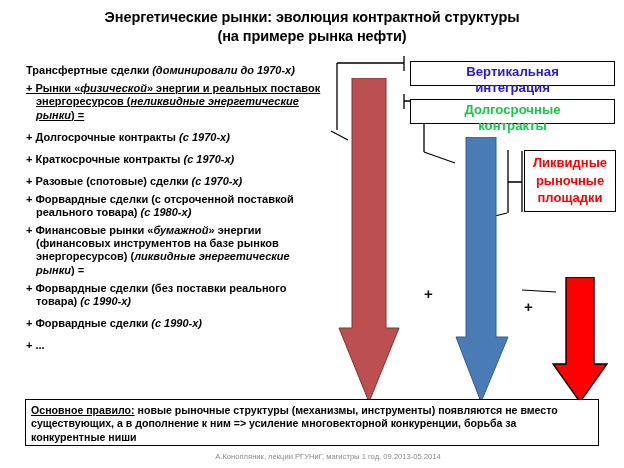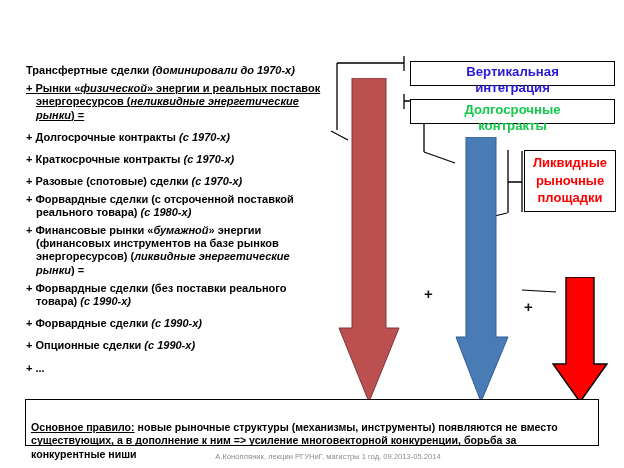--- a/index.html
+++ b/index.html
@@ -60,36 +60,40 @@
   #box-lm{left:524px;top:150px;width:92px;height:62px;padding-left:41px;}
   #box-lm .txt{color:#fe0000;top:3px;line-height:17.5px;font-size:13px;}
 
   
   #connectors{position:absolute;left:0;top:0;width:624px;height:468px;pointer-events:none;}
 
   
   .note{
     position:absolute;left:25px;top:399px;width:574px;height:47px;
     border:1.3px solid #000;background:#fff;box-sizing:border-box;
-    padding:21px 5px 0 5px;
+    padding:4px 5px 0 5px;
     font-size:10.6px;font-weight:bold;color:#000;line-height:13.4px;
   }
   .note u{text-decoration:underline;}
 
   
   .footer{
     position:absolute;left:0;top:452px;width:624px;text-align:center;
     font-size:7.6px;color:#8b8b8b;font-weight:normal;padding-left:16px;
   }
 </style>
 </head>
 <body>
 
 <div id="slide">
 
+  <div class="title">
+    <div>Энергетические рынки: эволюция контрактной структуры</div>
+    <div>(на примере рынка нефти)</div>
+  </div>
 
   <div class="list">
 
     <div class="li"><span>Трансфертные сделки </span><i>(доминировали до 1970-х)</i></div>
 
     <div class="li u"><span>+ Рынки «</span><i>физической</i><span>» энергии и реальных поставок энергоресурсов (</span><i>неликвидные энергетические рынки</i><span>) =</span></div>
 
     <div class="li tight"><span>+ Долгосрочные контракты </span><i>(с 1970-х)</i></div>
 
     <div class="li tight"><span>+ Краткосрочные контракты </span><i>(с 1970-х)</i></div>
@@ -97,21 +101,20 @@
     <div class="li tight"><span>+ Разовые (спотовые) сделки </span><i>(с 1970-х)</i></div>
 
     <div class="li"><span>+ Форвардные сделки (с отсроченной поставкой реального товара) </span><i>(с 1980-х)</i></div>
 
     <div class="li"><span>+ Финансовые рынки «</span><i>бумажной</i><span class="u2">» энергии (финансовых инструментов на базе рынков энергоресурсов) (</span><i class="u2">ликвидные энергетические рынки</i><span class="u2">) =</span></div>
 
     <div class="li"><span>+ Форвардные сделки (без поставки реального товара) </span><i>(с 1990-х)</i></div>
 
     <div class="li tight"><span>+ Форвардные сделки </span><i>(с 1990-х)</i></div>
 
-    <div class="li tight"><span>+ Опционные сделки </span><i>(с 1990-х)</i></div>
 
     <div class="li tight"><span>+ ...</span></div>
   </div>
 
   <svg id="connectors" viewBox="0 0 624 468">
 
     <path d="M 337,63 L 337,130 M 337,63 L 404,63 M 404,56 L 404,71" fill="none" stroke="#000" stroke-width="1.3"></path>
 
     <path d="M 331,131 L 348,140" fill="none" stroke="#000" stroke-width="1.2"></path>
 

